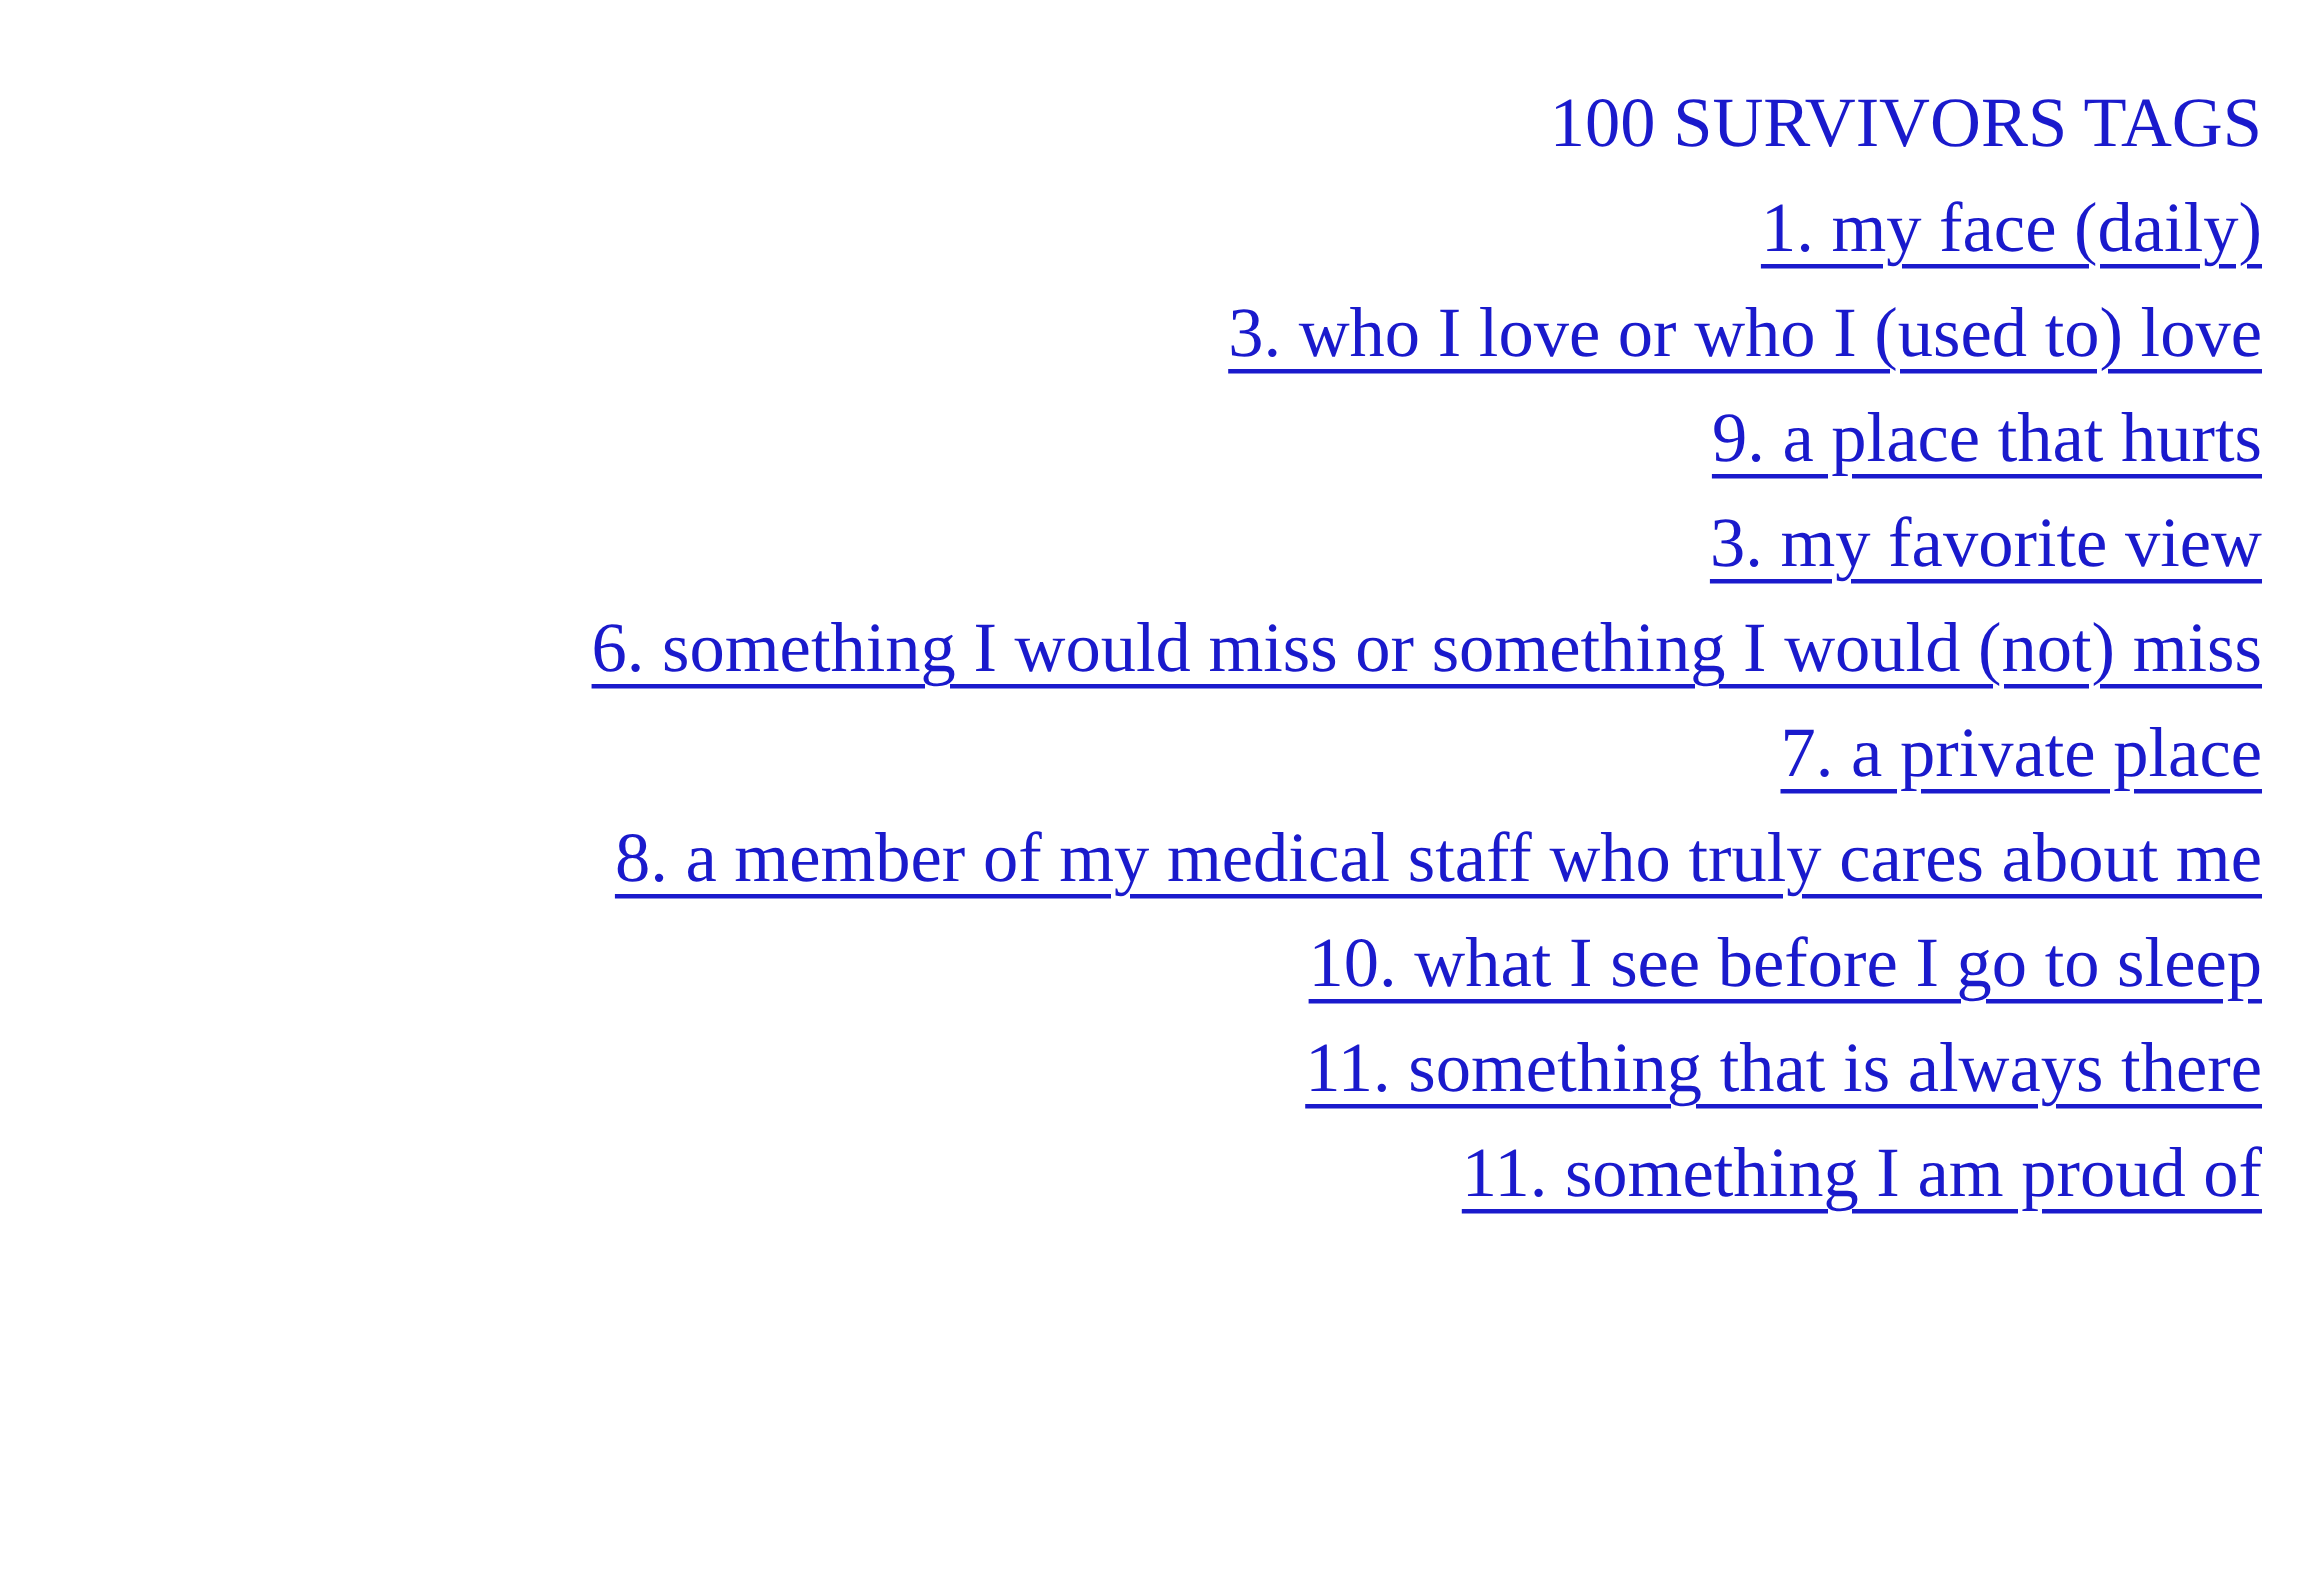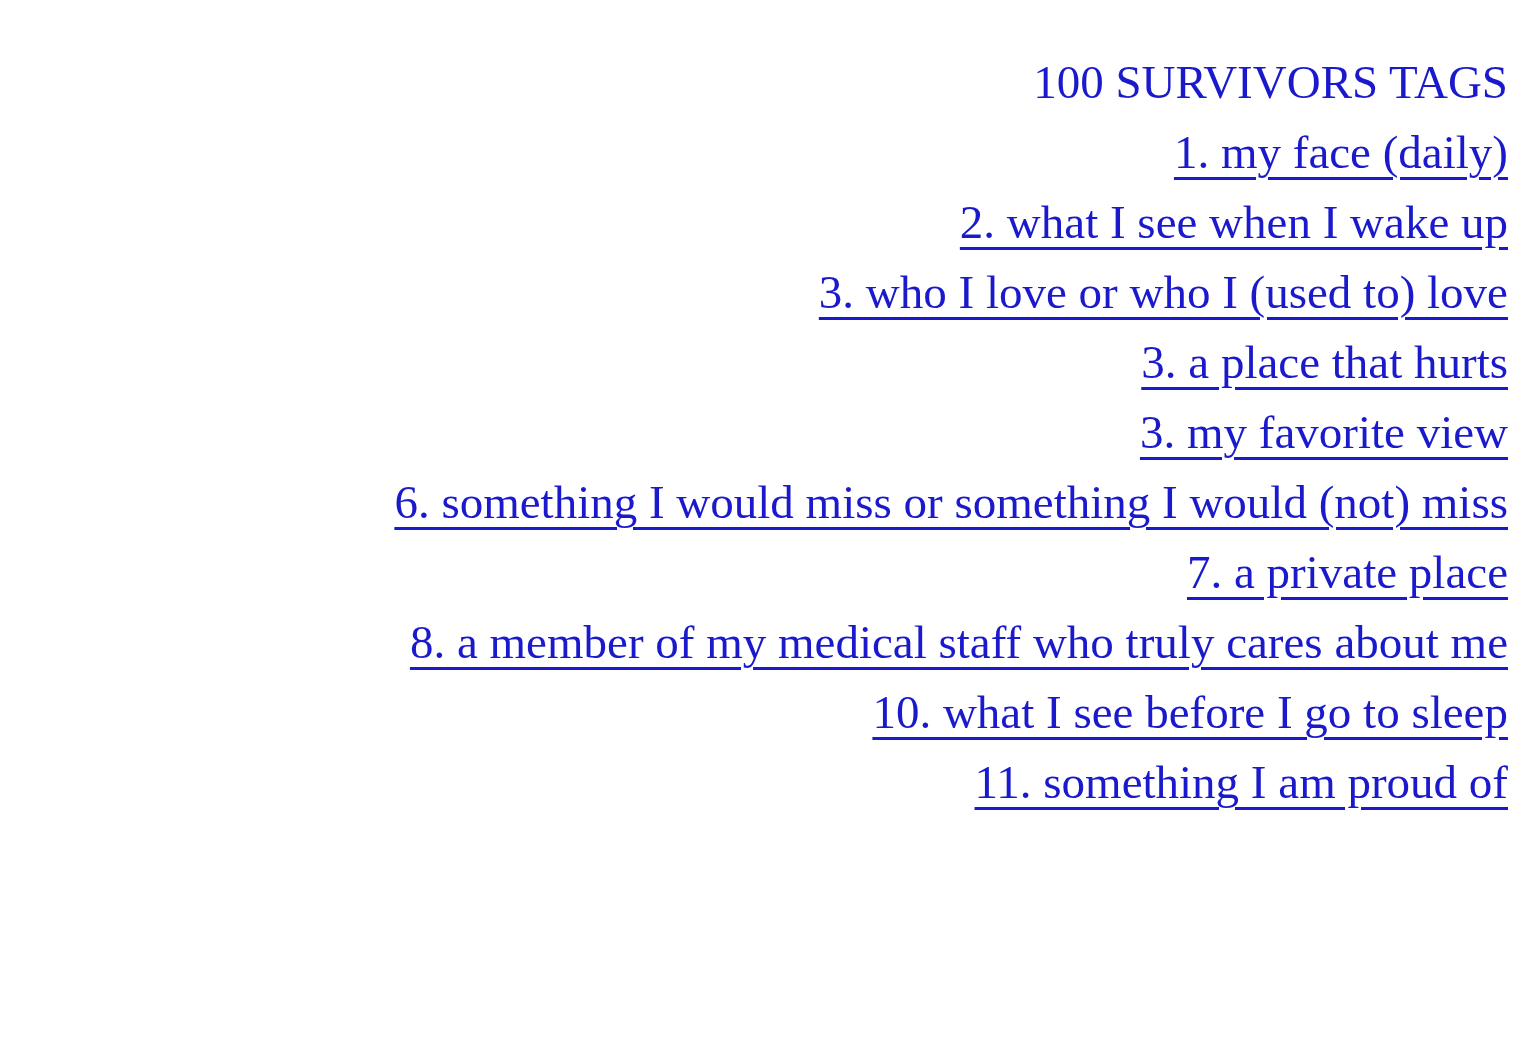--- a/index.html
+++ b/index.html
@@ -62,24 +62,24 @@
 </head>
 <body>
 
 <div id="page">
 
   <div id="doc">
 
     <div class="line title">100 SURVIVORS TAGS</div>
 
     <div class="line item"><span class="txt">1. my face (daily)</span></div>
-    <div class="line item"><span class="txt">2. what I see when I wake up</span></div>
     <div class="line item"><span class="txt">3. who I love or who I (used to) love</span></div>
-    <div class="line item"><span class="txt">3. a place that hurts</span></div>
+    <div class="line item"><span class="txt">9. a place that hurts</span></div>
     <div class="line item"><span class="txt">3. my favorite view</span></div>
     <div class="line item"><span class="txt">6. something I would miss or something I would (not) miss</span></div>
     <div class="line item"><span class="txt">7. a private place</span></div>
     <div class="line item"><span class="txt">8. a member of my medical staff who truly cares about me</span></div>
     <div class="line item"><span class="txt">10. what I see before I go to sleep</span></div>
+    <div class="line item"><span class="txt">11. something that is always there</span></div>
     <div class="line item"><span class="txt">11. something I am proud of</span></div>
 
   </div>
 </div>
 
 </body></html>

